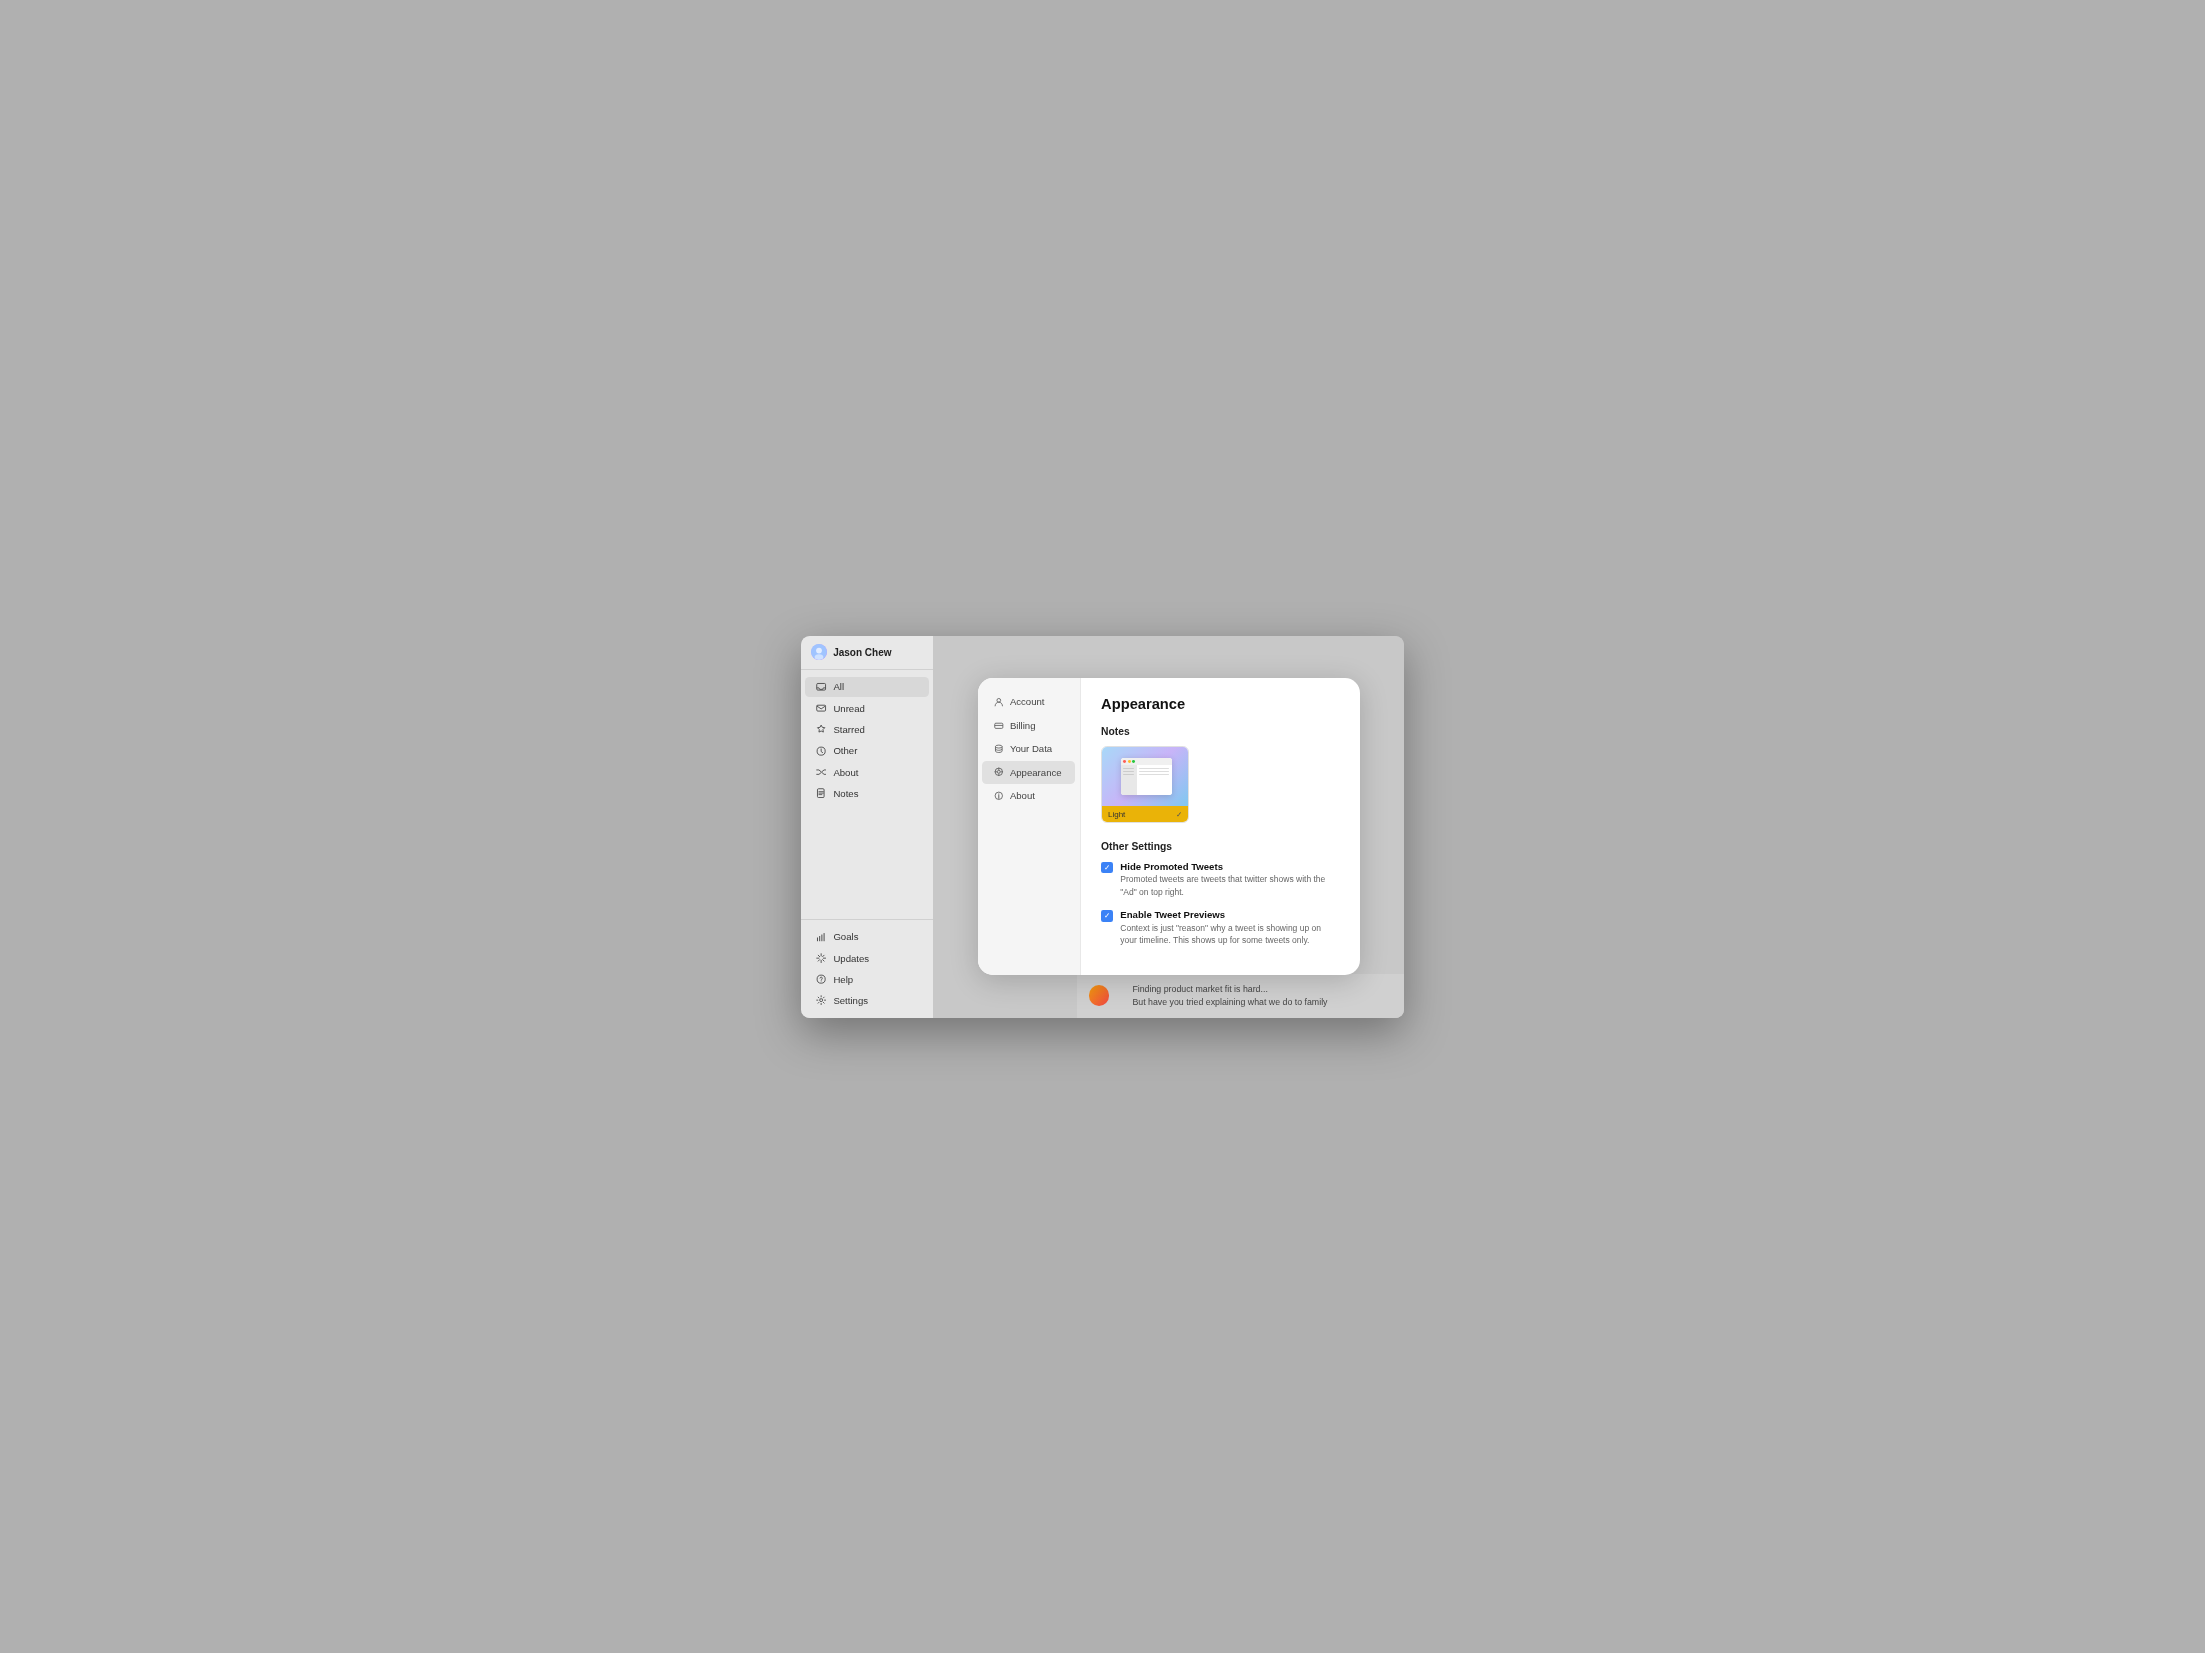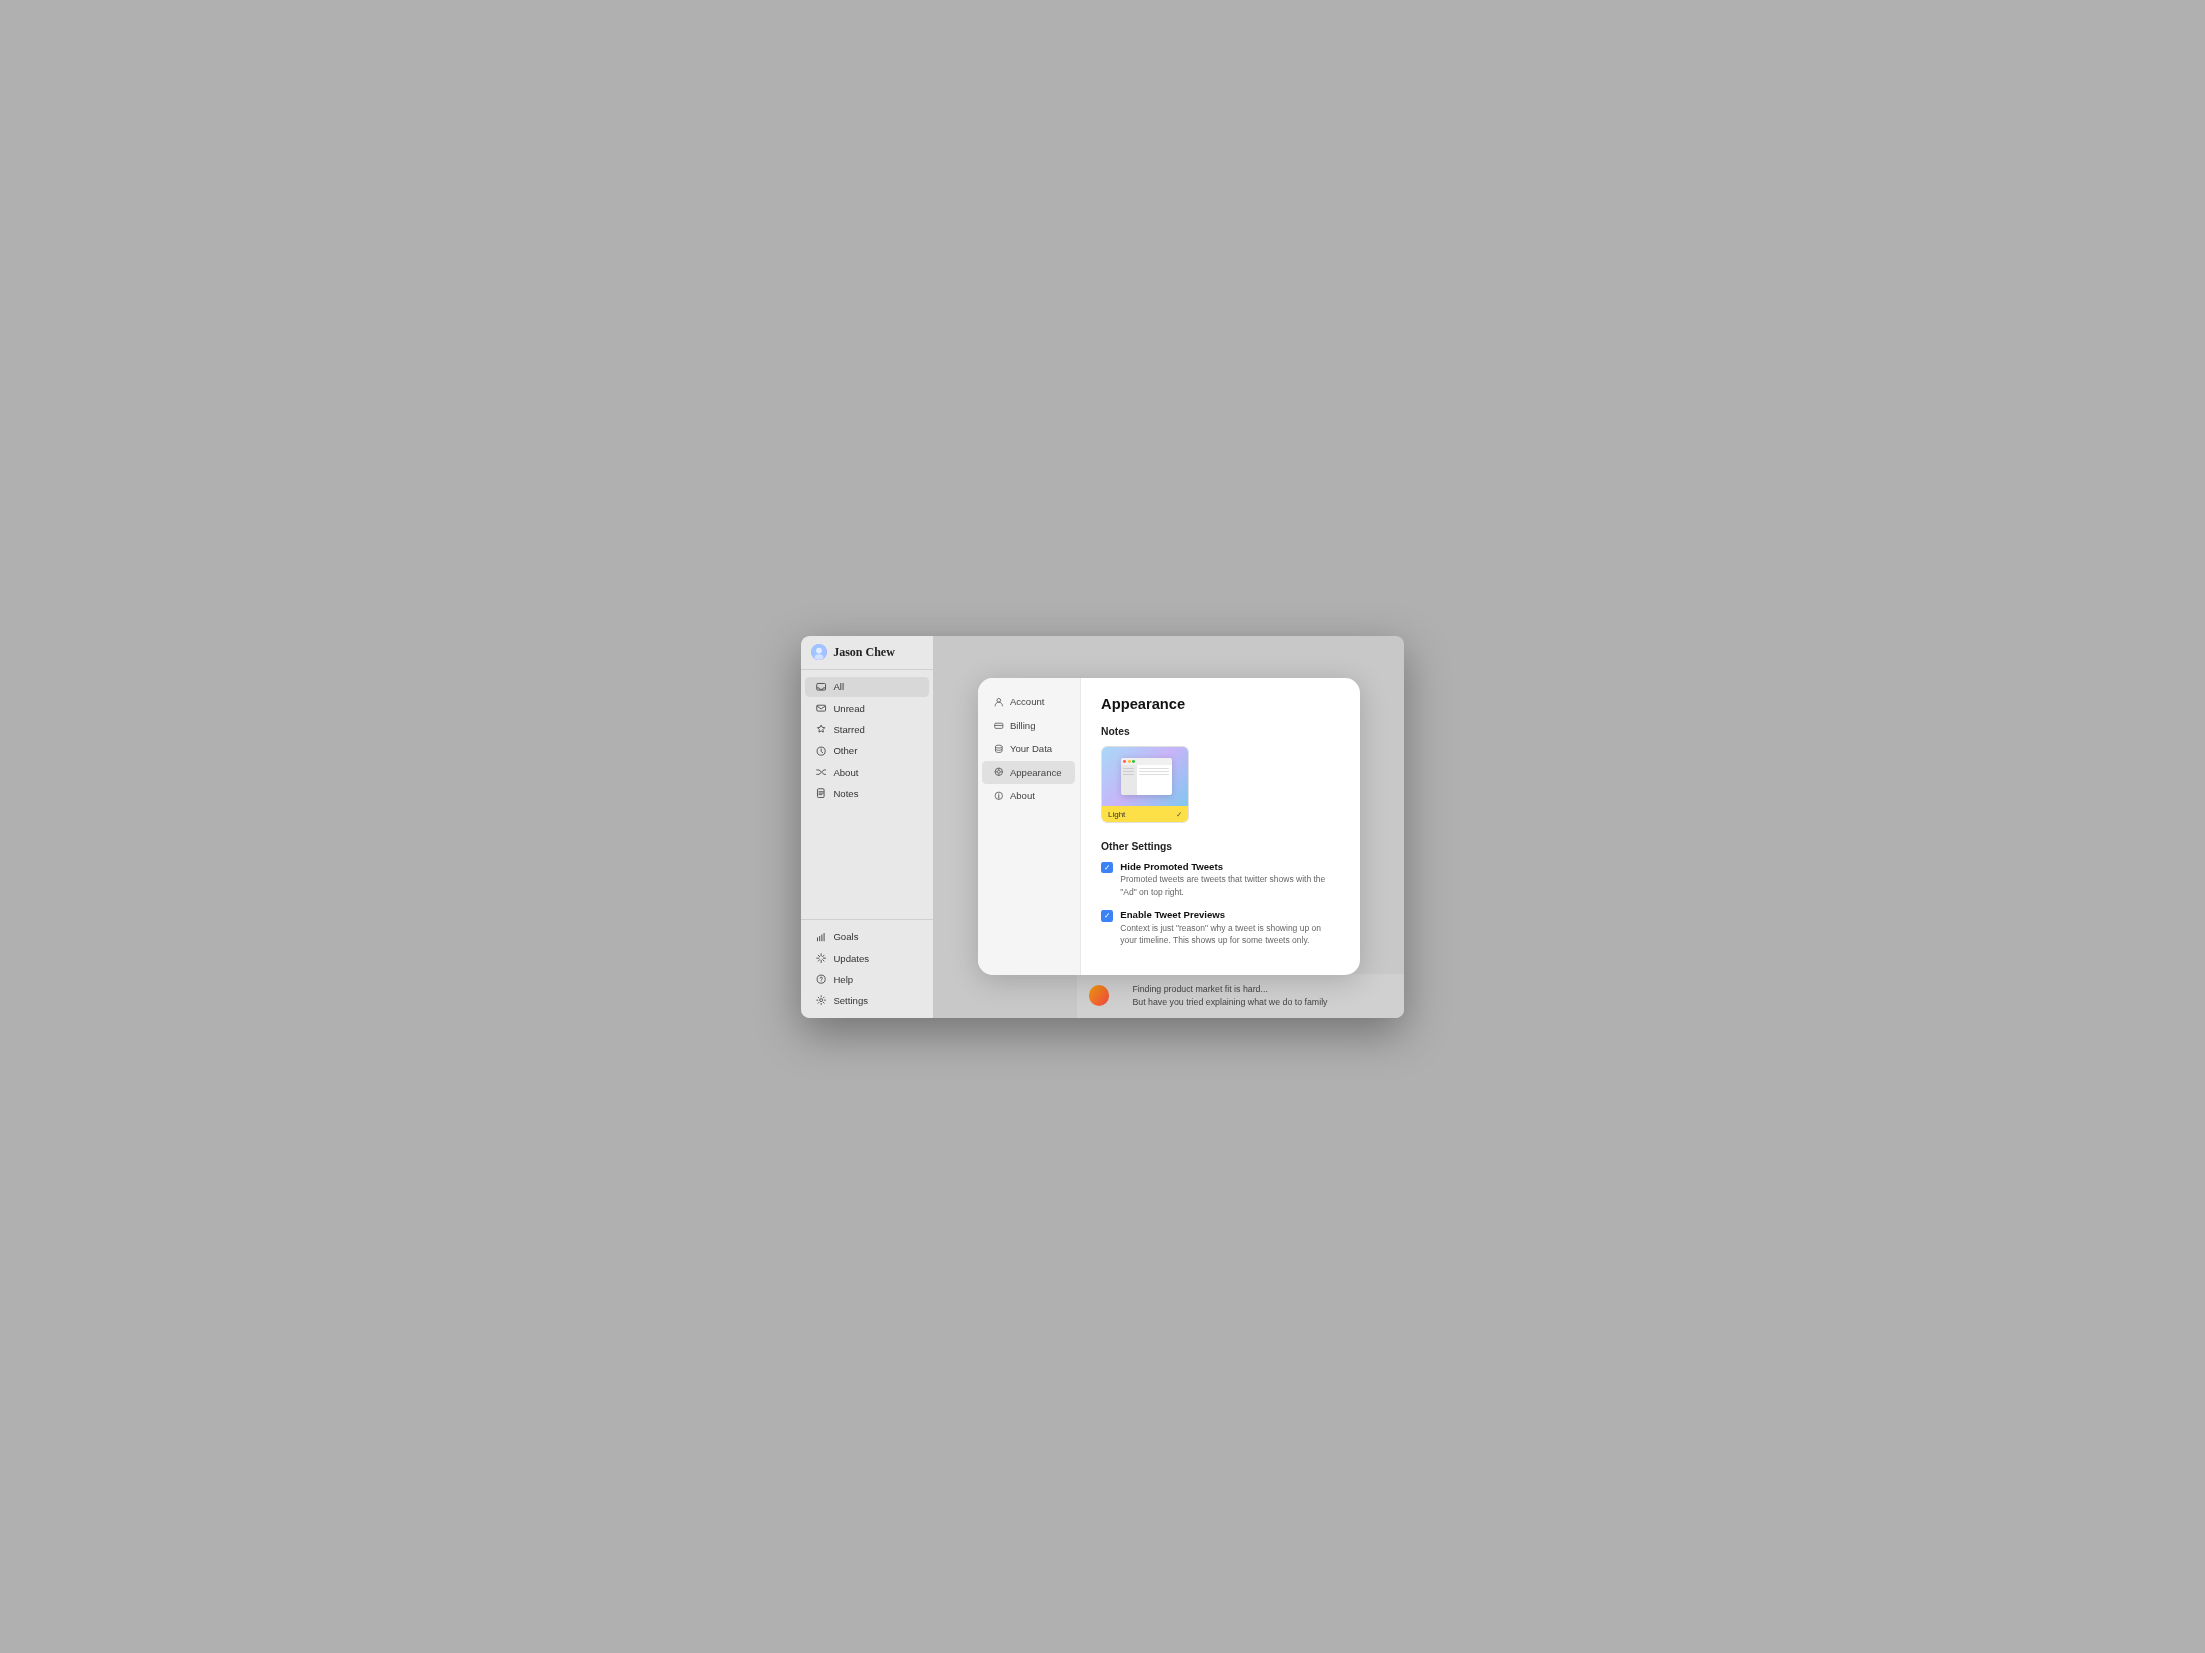--- a/index.html
+++ b/index.html
@@ -51,24 +51,23 @@
       overflow: hidden;
       display: flex;
       align-items: center;
       justify-content: center;
       font-size: 7.4px;
       color: white;
       font-weight: 600;
     }
 
     .sidebar-username {
-      font-size: 12px;
+      font-size: 10px;
       font-weight: 600;
       color: #222;
-      font-family: Liberation Serif, serif;
     }
 
     .sidebar-nav {
       flex: 1;
       padding: 5.9px 0;
     }
 
     .sidebar-item {
       display: flex;
       align-items: center;
@@ -302,21 +301,21 @@
       background: #ddd;
       border-radius: 0.7px;
       margin-bottom: 1.5px;
     }
 
     .theme-label-row {
       display: flex;
       align-items: center;
       justify-content: space-between;
       padding: 3.7px 5.9px;
-      background: #fde047;
+      background: #eab308;
       font-size: 8px;
       color: #333;
     }
 
     .theme-check {
       color: #555;
       font-size: 7.4px;
     }
 
     

